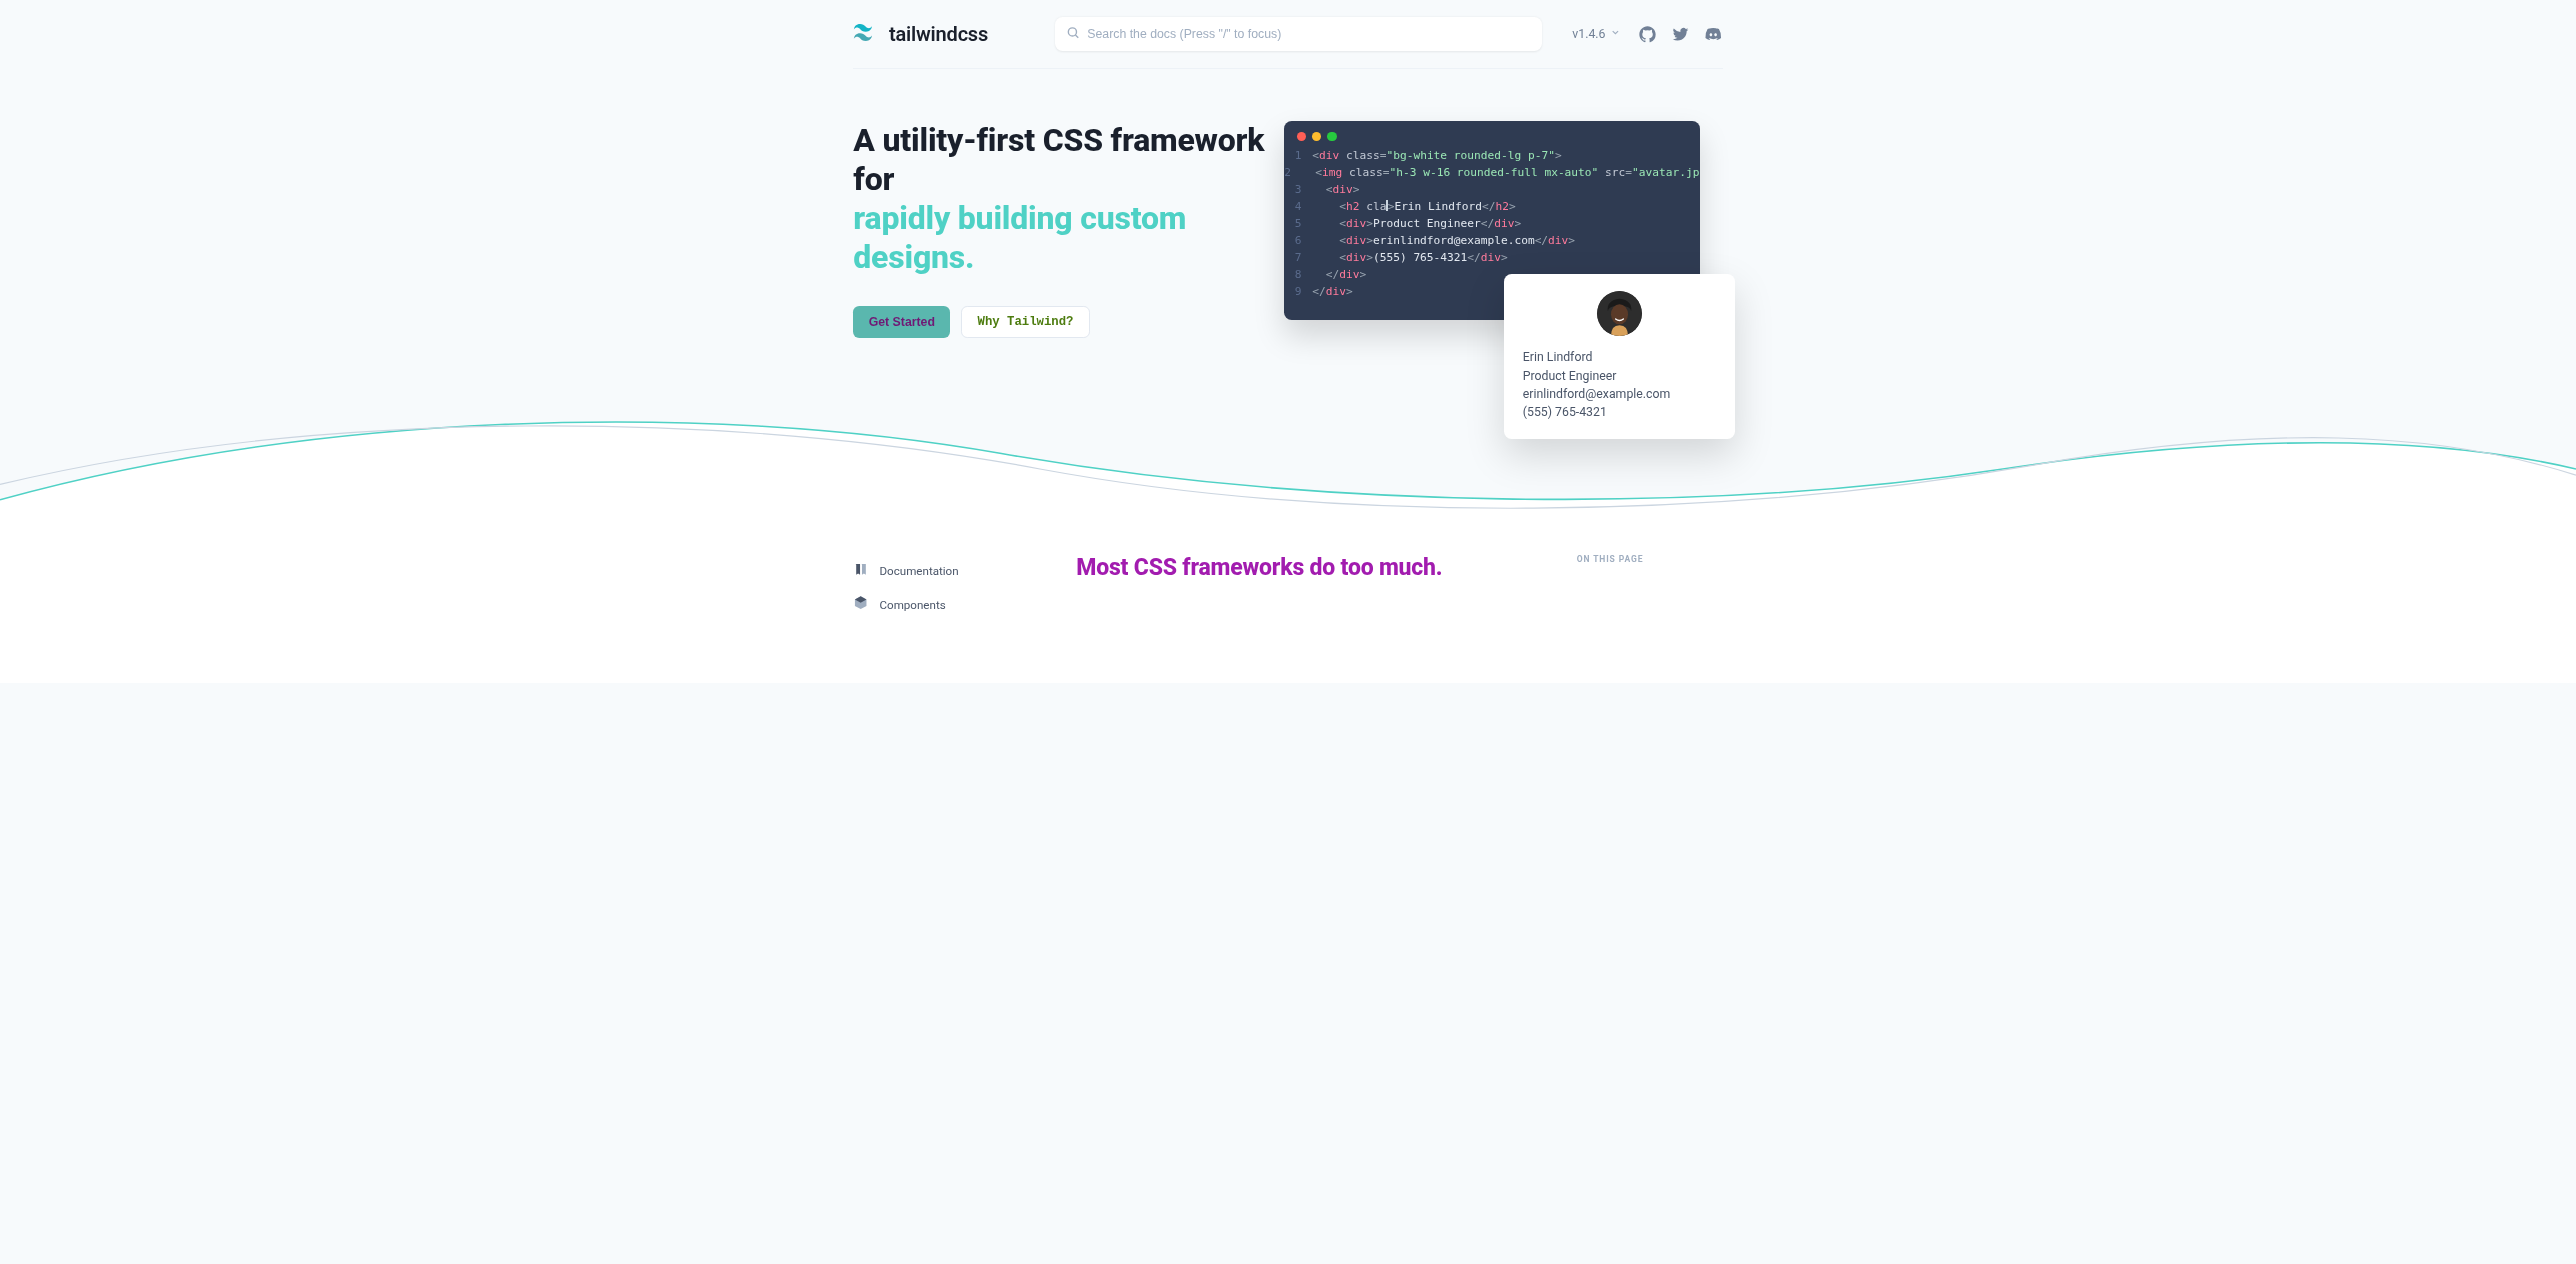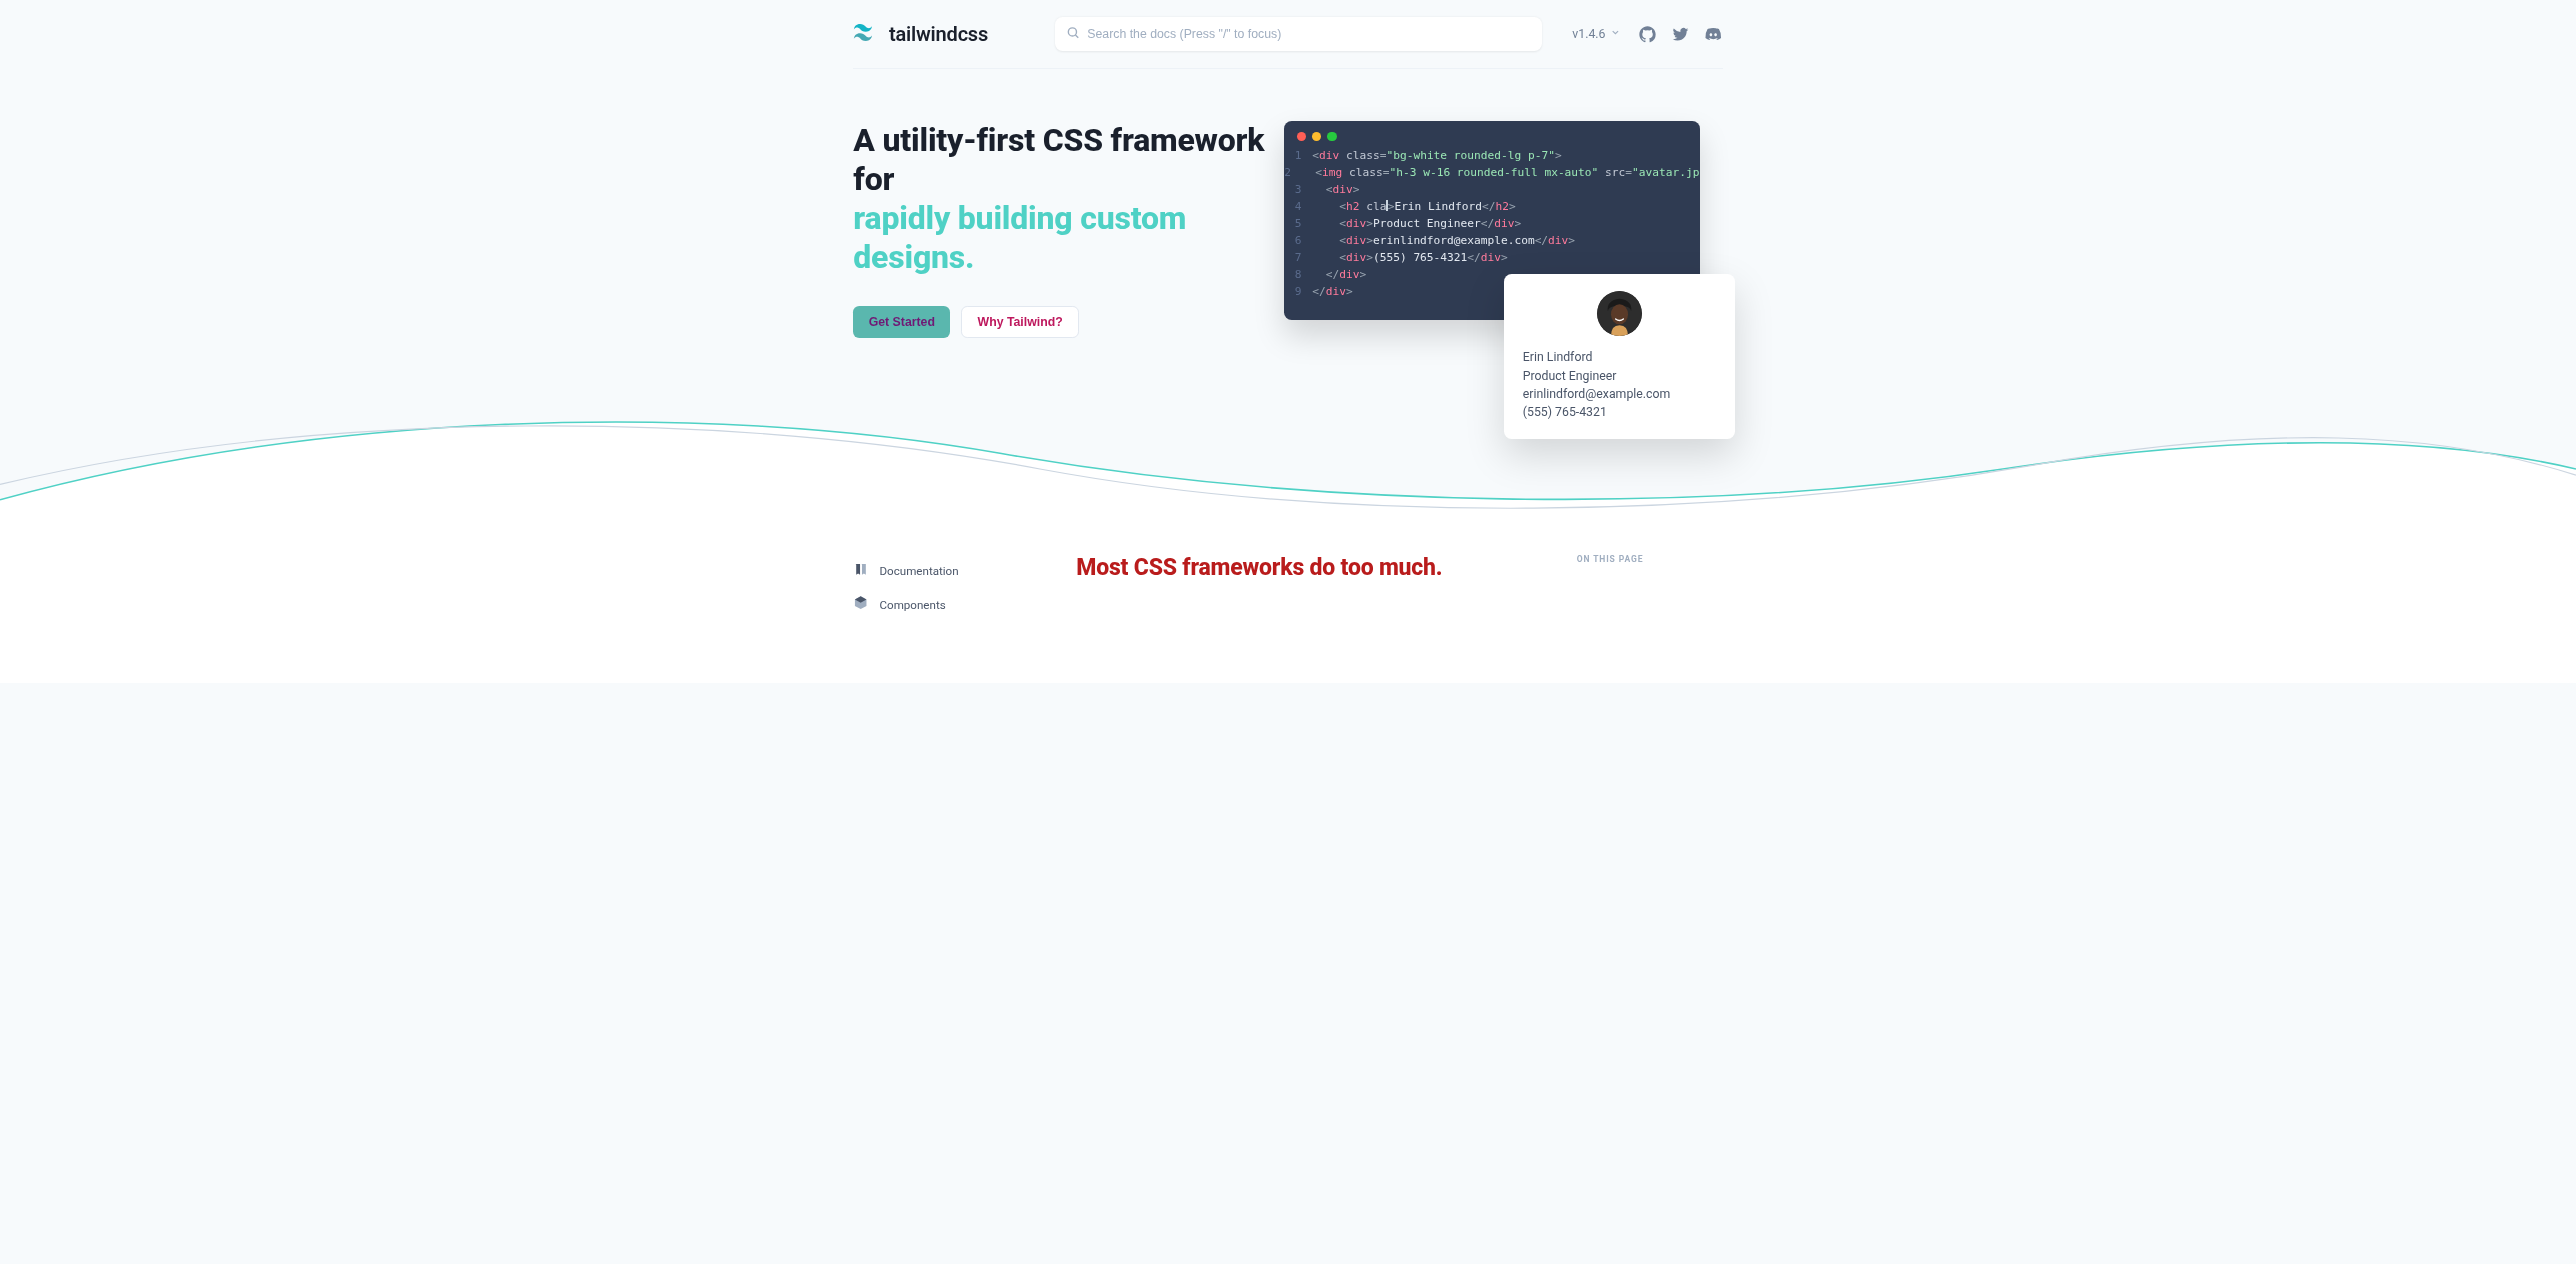--- a/index.html
+++ b/index.html
@@ -36,21 +36,21 @@
 
   
   .hero { display:flex; margin-top:52px; position:relative; }
   .hero-left { flex:0 0 431px; }
   .hero-h1 { font-size:32px; line-height:1.22; font-weight:800; color:#1a202c; letter-spacing:-0.2px; }
   .hero-h1 .accent { color:#4fd1c5; }
   .hero-sub { margin-top:21.6px; font-size:14px; line-height:1.55; color:#718096; max-width:393px; }
   .cta-row { display:flex; gap:10.8px; margin-top:29px; }
   .btn { display:inline-flex; align-items:center; justify-content:center; height:32px; padding:0 15.4px; border-radius:6.2px; font-size:12.3px; font-weight:600; cursor:pointer; border:none; }
   .btn-primary { background:#5ab7ae; color:#701a75; }
-  .btn-secondary { background:#fff; color:#be185d; border:0.8px solid #e2e8f0; }
+  .btn-secondary { background:#fff; color:#4d7c0f; border:0.8px solid #e2e8f0;font-family:Liberation Mono, monospace; }
 
   .hero-right { flex:1 1 auto; position:relative; }
 
   
   .editor {
     width:416px; height:199px; background:#2f3b52; border-radius:7.7px;
     box-shadow:0 15.4px 31px rgba(0,0,0,.15);
     font-family: ui-monospace, SFMono-Regular, Menlo, Consolas, monospace;
     overflow:hidden; position:relative;
   }
@@ -87,21 +87,21 @@
   
   .wave { position:relative; margin-top:46px; height:139px; }
   .wave svg { position:absolute; left:50%; transform:translateX(-50%); top:0; width:2576px; height:139px; }
 
   
   .below { background:#fff; padding-top:31px; padding-bottom:62px; }
   .below-inner { display:flex; gap:46px; }
   .sidenav { flex:0 0 177px; }
   .sidenav-item { display:flex; align-items:center; gap:10.8px; padding:7.7px 0; color:#4a5568; font-size:11.6px; cursor:pointer; }
   .content { flex:1; }
-  .content h2 { font-size:23px; font-weight:800; color:#b91c1c; letter-spacing:-0.2px; }
+  .content h2 { font-size:23px; font-weight:800; color:#a21caf; letter-spacing:-0.2px; }
   .content p { margin-top:14px; font-size:12.3px; line-height:1.6; color:#718096; max-width:493px; }
   .toc { flex:0 0 146px; }
   .toc-title { font-size:8.5px; font-weight:700; letter-spacing:0.9px; color:#a0aec0; text-transform:uppercase; }
 </style>
 </head>
 <body>
 
 <div class="container">
   <div class="header">
     <div class="logo-wrap">

